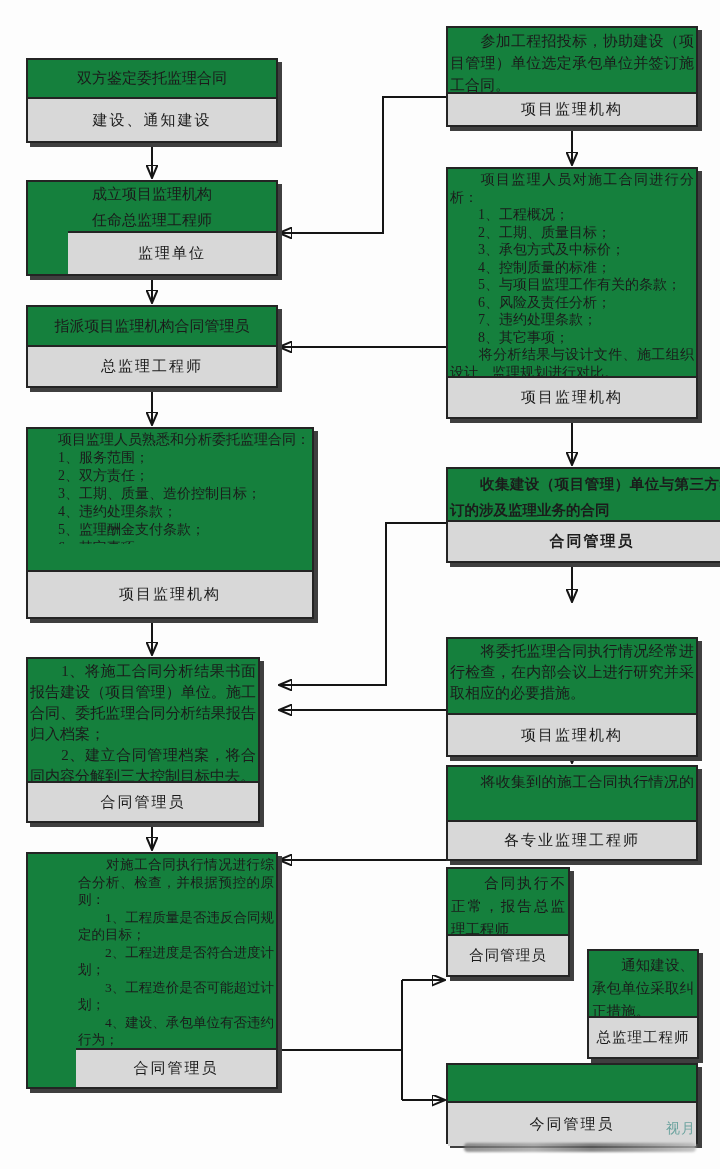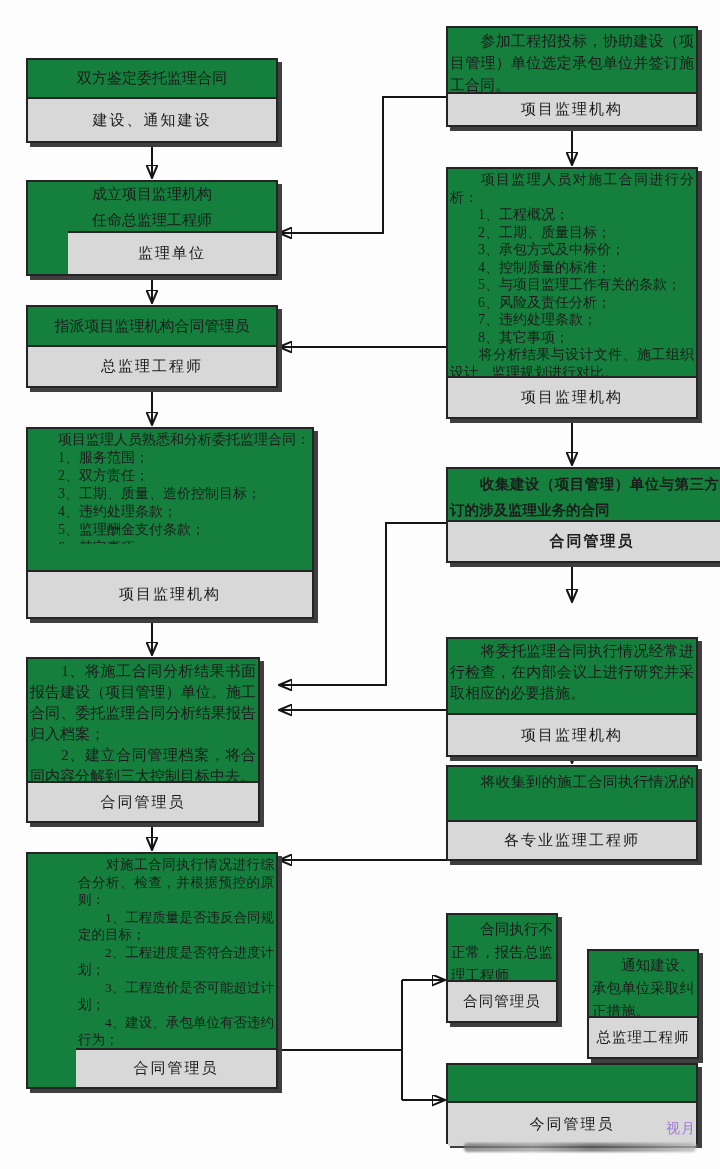--- a/index.html
+++ b/index.html
@@ -33,27 +33,27 @@
   #box-l2{left:26px;top:180px;width:252px;height:96px;} #box-l2 .footer{height:41px;margin-left:40px;} #box-l2 .body{font-size:15px;line-height:26px;}
   #box-l3{left:26px;top:305px;width:252px;height:83px;} #box-l3 .footer{height:39px;} #box-l3 .body{font-size:15px;}
   #box-l4{left:26px;top:427px;width:288px;height:192px;gap:26px;}#box-l4 .footer{height:45px;} #box-l4 .body{font-size:14px;line-height:18px;}
   #box-l5{left:26px;top:657px;width:234px;height:166px;}#box-l5 .footer{height:38px;} #box-l5 .body{font-size:15px;line-height:21px;}
   #box-l6{left:26px;top:852px;width:252px;height:237px;padding-left:48px;}#box-l6 .footer{height:37px;} #box-l6 .body{font-size:13.5px;line-height:17.5px;}
   #box-r1{left:446px;top:26px;width:252px;height:101px;}#box-r1 .footer{height:31px;} #box-r1 .body{font-size:15px;line-height:22px;}
   #box-r2{left:446px;top:167px;width:252px;height:252px;}#box-r2 .footer{height:39px;} #box-r2 .body{font-size:14px;line-height:17.5px;}
   #box-r3{left:446px;top:467px;width:292px;height:96px;font-weight:bold;}#box-r3 .footer{height:39px;} #box-r3 .body{font-size:14.5px;line-height:26px;}
   #box-r4{left:446px;top:604px;width:252px;height:120px;margin-top:33px;}#box-r4 .footer{height:40px;} #box-r4 .body{font-size:15px;line-height:21px;}
   #box-r5{left:446px;top:765px;width:252px;height:96px;gap:32px;}#box-r5 .footer{height:37px;} #box-r5 .body{font-size:15px;line-height:26px;}
-  #box-ra{left:446px;top:913px;width:112px;height:110px;}#box-ra .footer{height:39px;} #box-ra .body{font-size:14.5px;line-height:23px;padding:3px 3px 0 3px;}
+  #box-ra{left:446px;top:867px;width:124px;height:110px;}#box-ra .footer{height:39px;} #box-ra .body{font-size:14.5px;line-height:23px;padding:3px 3px 0 3px;}
   #box-rb{left:587px;top:913px;width:112px;height:110px;margin-top:36px;}#box-rb .footer{height:39px;} #box-rb .body{font-size:14.5px;line-height:23px;padding:3px 3px 0 3px;}
   #box-rc{left:446px;top:1063px;width:252px;height:81px;}#box-rc .footer{height:43px;} #box-rc .body{font-size:15px;margin-top:36px;}
   #box-ra .footer,#box-rb .footer{letter-spacing:1px;font-size:14.5px;}
   .watermark{
     position:absolute;left:666px;top:1120px;z-index:3;
-    font-size:14px;color:#6d28d9;opacity:.55;letter-spacing:1px;
+    font-size:14px;color:#0f766e;opacity:.55;letter-spacing:1px;
   }
   .smudge{
     position:absolute;left:464px;top:1143px;width:232px;height:9px;z-index:3;
     background:linear-gradient(90deg,#6f6f6f 0%,#9a9a9a 30%,#5d5d5d 55%,#8c8c8c 80%,#b5b5b5 100%);
     border-radius:4px;filter:blur(1px);opacity:.75;
   }
 </style>
 </head>
 <body>
 

